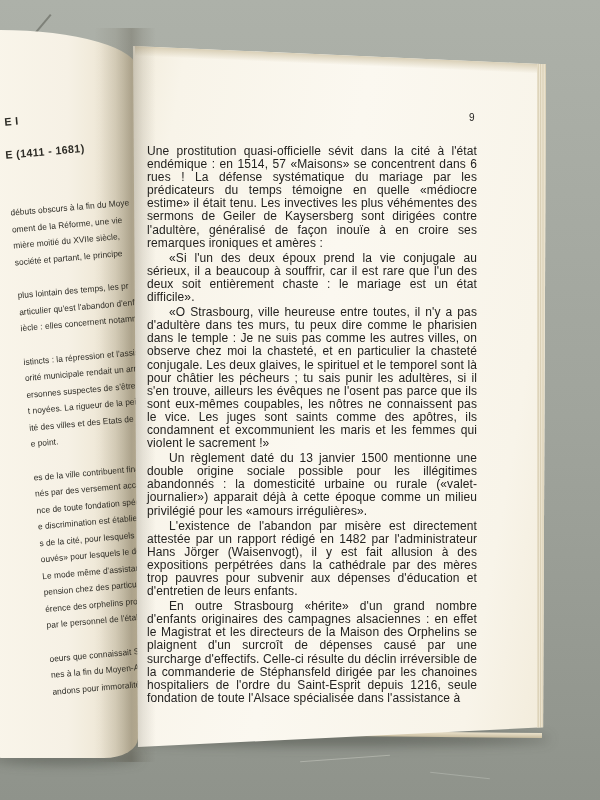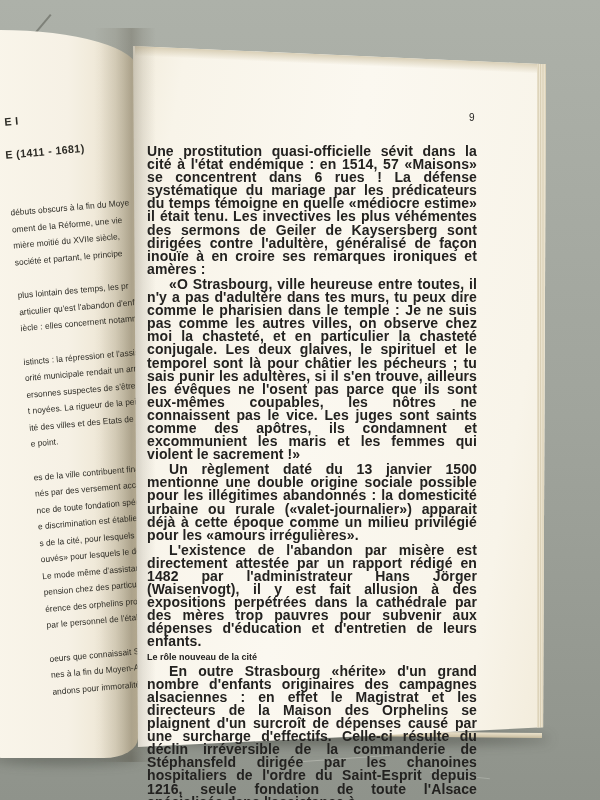--- a/index.html
+++ b/index.html
@@ -63,21 +63,21 @@
     position:absolute; right:0; top:14px; bottom:10px; width:9px; opacity:0.95;
     background: repeating-linear-gradient(to right, #efe8d5 0px, #d6cbaf 1.2px, #efe8d5 2.4px);
   }
   .bottom-stack {
     position:absolute; left:140px; top:731px; width:402px; height:5px; z-index:2;
     background: linear-gradient(#eae1cb, #c9bd9f); transform:rotate(0.6deg);
   }
   
   .right-text { position:absolute; left:147px; top:112px; width:330px; z-index:6; color:#232220; }
   .page-number { text-align:right; font-size:10px; line-height:12px; letter-spacing:0.5px; padding-right:2px; margin-bottom:21px; }
-  .para { font-size:14px; line-height:13.1px; text-align:justify; margin:0 0 2px 0; letter-spacing:0.1px;font-weight:bold; }
+  .para { font-size:12px; line-height:13.1px; text-align:justify; margin:0 0 2px 0; letter-spacing:0.1px; }
   .para.indent { text-indent:22px; }
   .heading { font-size:9px; line-height:13.1px; font-weight:bold; margin:1px 0; }
 </style>
 </head>
 <body>
 
 <div class="scene">
   <div class="under-shadow"></div>
   <div class="under-shadow-left"></div>
   <div class="scratch s1"></div>
@@ -135,20 +135,20 @@
     <div class="edge-top"></div>
     <div class="edge-right"></div>
   </div>
 
   <div class="gutter"></div>
 
   <div class="right-text">
     <div class="page-number">9</div>
     <div class="blocks">
         <div class="para">Une prostitution quasi-officielle sévit dans la cité à l'état endémique : en 1514, 57 «Maisons» se concentrent dans 6 rues ! La défense systématique du mariage par les prédicateurs du temps témoigne en quelle «médiocre estime» il était tenu. Les invectives les plus véhémentes des sermons de Geiler de Kaysersberg sont dirigées contre l'adultère, généralisé de façon inouïe à en croire ses remarques ironiques et amères :</div>
+        <div class="para indent">«Si l'un des deux époux prend la vie conjugale au sérieux, il a beaucoup à souffrir, car il est rare que l'un des deux soit entièrement chaste : le mariage est un état difficile».</div>
         <div class="para indent">«O Strasbourg, ville heureuse entre toutes, il n'y a pas d'adultère dans tes murs, tu peux dire comme le pharisien dans le temple : Je ne suis pas comme les autres villes, on observe chez moi la chasteté, et en particulier la chasteté conjugale. Les deux glaives, le spirituel et le temporel sont là pour châtier les pécheurs ; tu sais punir les adultères, si il s'en trouve, ailleurs les évêques ne l'osent pas parce que ils sont eux-mêmes coupables, les nôtres ne connaissent pas le vice. Les juges sont saints comme des apôtres, ils condamnent et excommunient les maris et les femmes qui violent le sacrement !»</div>
         <div class="para indent">Un règlement daté du 13 janvier 1500 mentionne une double origine sociale possible pour les illégitimes abandonnés : la domesticité urbaine ou rurale («valet-journalier») apparait déjà à cette époque comme un milieu privilégié pour les «amours irrégulières».</div>
         <div class="para indent">L'existence de l'abandon par misère est directement attestée par un rapport rédigé en 1482 par l'administrateur Hans Jörger (Waisenvogt), il y est fait allusion à des expositions perpétrées dans la cathédrale par des mères trop pauvres pour subvenir aux dépenses d'éducation et d'entretien de leurs enfants.</div>
-        <div class="heading">Le rôle nouveau de la cité</div>
         <div class="para indent">En outre Strasbourg «hérite» d'un grand nombre d'enfants originaires des campagnes alsaciennes : en effet le Magistrat et les directeurs de la Maison des Orphelins se plaignent d'un surcroît de dépenses causé par une surcharge d'effectifs. Celle-ci résulte du déclin irréversible de la commanderie de Stéphansfeld dirigée par les chanoines hospitaliers de l'ordre du Saint-Esprit depuis 1216, seule fondation de toute l'Alsace spécialisée dans l'assistance à</div>
       </div>
   </div>
 </div>
 
 </body></html>

